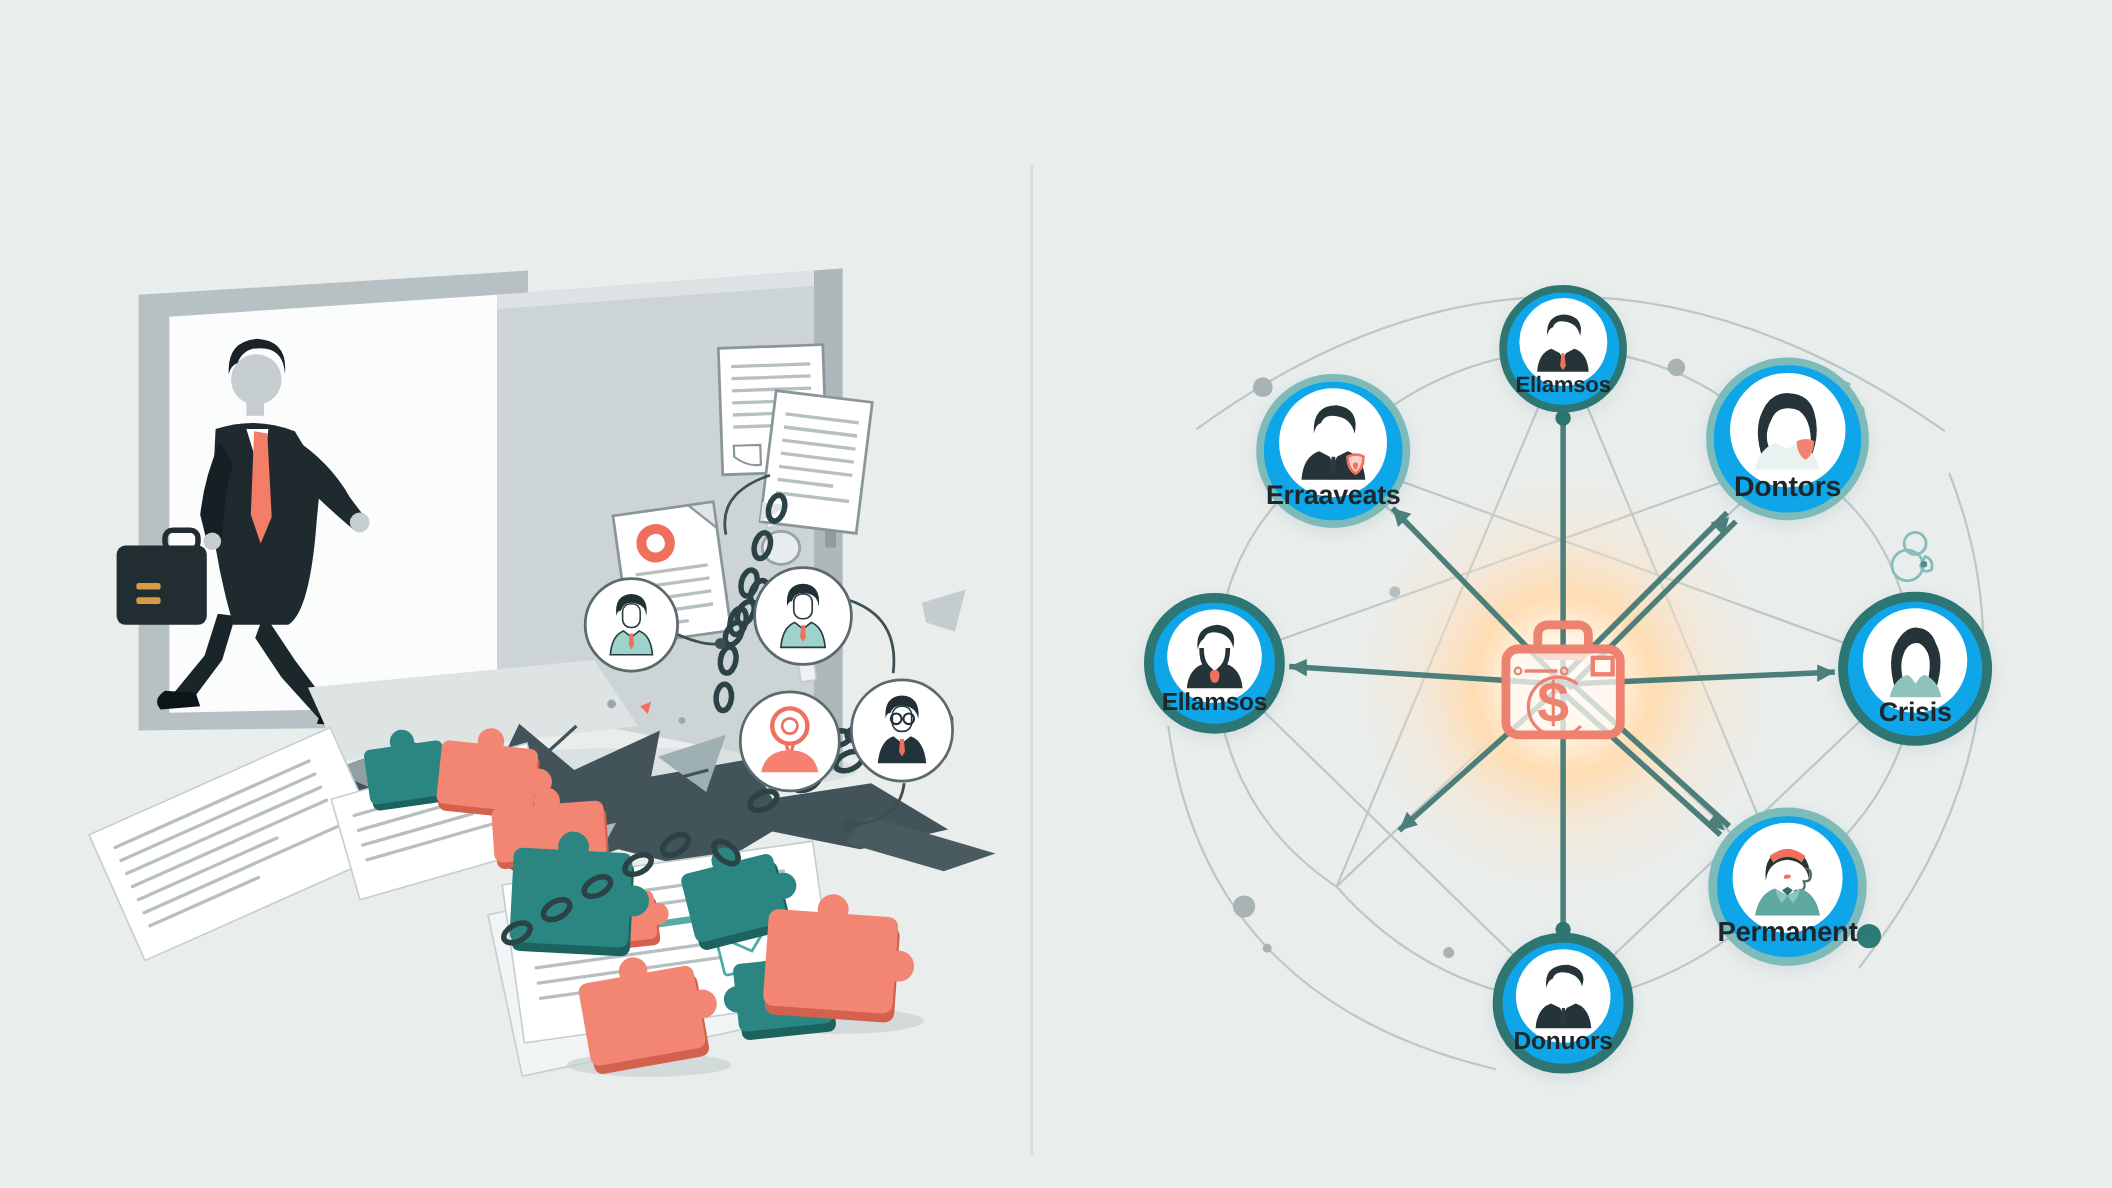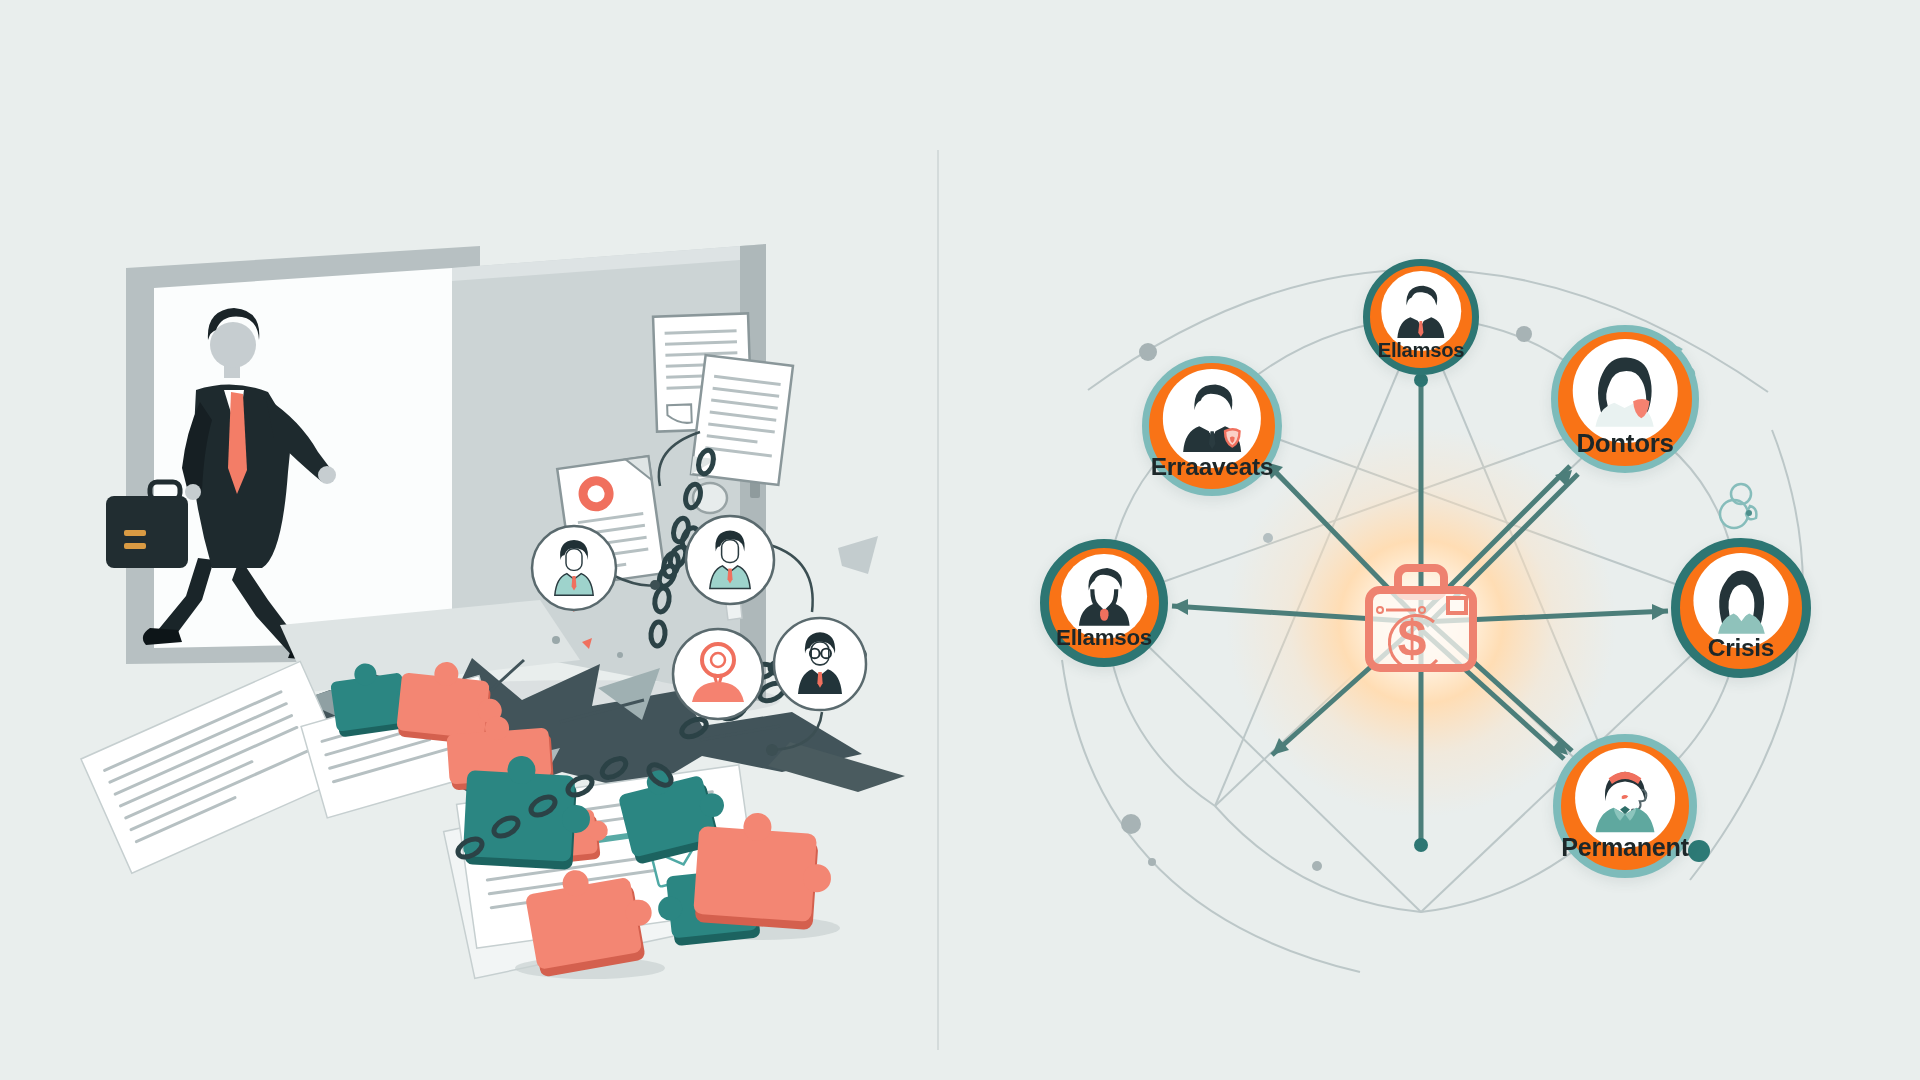--- a/index.html
+++ b/index.html
@@ -21,21 +21,21 @@
     position:absolute;left:1428px;top:136px;transform:translateX(-50%);
     font-size:32px;font-weight:400;color:#1d2527;white-space:nowrap;
   }
   .divider{
     position:absolute;left:937px;top:150px;width:2px;height:900px;
     background:#d4dbdb;
   }
   .node{
     position:absolute;width:var(--d);height:var(--d);
     border-radius:50%;
-    background:#f97316;
+    background:#0ea5e9;
     border:var(--bw) solid var(--bc);
     box-sizing:border-box;
     box-shadow:0 4px 14px rgba(40,70,70,0.10);
   }
   .node-inner{
     position:absolute;top:5%;left:50%;transform:translateX(-50%);
     width:78%;height:78%;
     background:#ffffff;border-radius:50%;
     display:flex;align-items:center;justify-content:center;
     overflow:hidden;
@@ -444,21 +444,21 @@
       <svg viewBox="0 0 100 100">
         <path d="M28 42 Q26 12 54 12 Q80 16 74 42 Q70 24 52 22 Q40 20 36 30 Q30 32 28 42 Z" fill="#243439"></path>
         <path d="M14 92 Q16 66 34 60 L46 66 L50 74 L54 66 L66 60 Q84 66 86 92 Z" fill="#243439"></path>
         <path d="M44 62 L50 74 L56 62 L50 58 Z" fill="#ffffff"></path>
         <path d="M48 66 L52 66 L54 84 L50 90 L46 84 Z" fill="#f0705e"></path>
       </svg>
     </div>
     <div class="node-label">Ellamsos</div>
   </div>
 
-  <div class="node" style="--d:140px;--bw:7px;--bc:#7dbbba;left:1142px;top:356px;">
+  <div class="node" style="--d:140px;--bw:7px;--bc:#7dbbba;left:1142px;top:340px;">
     <div class="node-inner">
       <svg viewBox="0 0 100 100">
         <path d="M28 40 Q26 8 54 8 Q80 12 74 40 Q70 22 52 20 Q40 18 36 28 Q30 30 28 40 Z" fill="#243439"></path>
         <path d="M14 92 Q16 66 34 60 L46 66 L50 74 L54 66 L66 60 Q84 66 86 92 Z" fill="#243439"></path>
         <path d="M44 62 L50 74 L56 62 L50 58 Z" fill="#ffffff"></path>
         <path d="M48 66 L52 66 L54 82 L50 88 L46 82 Z" fill="#2a3b40"></path>
         <path d="M66 66 q10 -5 18 0 q0 14 -9 19 q-9 -5 -9 -19 Z" fill="#fbd0c7" stroke="#f0705e" stroke-width="3"></path>
         <path d="M72 74 q3 -3 6 0 q0 5 -3 7 q-3 -2 -3 -7 Z" fill="#f0705e"></path>
       </svg>
     </div>
@@ -511,14 +511,25 @@
         <path d="M46 48 q4 -3 8 0 q-2 4 -8 3 Z" fill="#f0705e"></path>
         <path d="M14 92 Q18 68 36 62 L50 70 L64 62 Q82 68 86 92 Z" fill="#5fa89f"></path>
         <path d="M36 62 L50 70 L44 78 Q38 72 36 62 Z" fill="#8cc5bd"></path>
         <path d="M64 62 L50 70 L56 78 Q62 72 64 62 Z" fill="#8cc5bd"></path>
         <path d="M44 64 L50 70 L56 64 L50 60 Z" fill="#2e6e68"></path>
       </svg>
     </div>
     <div class="node-label">Permanent</div>
   </div>
 
+  <div class="node" style="--d:128px;--bw:9px;--bc:#2d7673;left:1357px;top:848px;">
+    <div class="node-inner">
+      <svg viewBox="0 0 100 100">
+        <path d="M28 40 Q24 10 56 10 Q82 16 74 38 Q70 22 52 20 Q40 18 36 28 Q30 30 28 40 Z" fill="#243439"></path>
+        <path d="M14 92 Q16 66 34 60 L46 66 L50 74 L54 66 L66 60 Q84 66 86 92 Z" fill="#243439"></path>
+        <path d="M44 62 L50 74 L56 62 L50 58 Z" fill="#ffffff"></path>
+        <path d="M48 66 L52 66 L54 84 L50 90 L46 84 Z" fill="#2a3b40"></path>
+      </svg>
+    </div>
+    <div class="node-label">Donuors</div>
+  </div>
 
 </div>
 
 </body></html>

